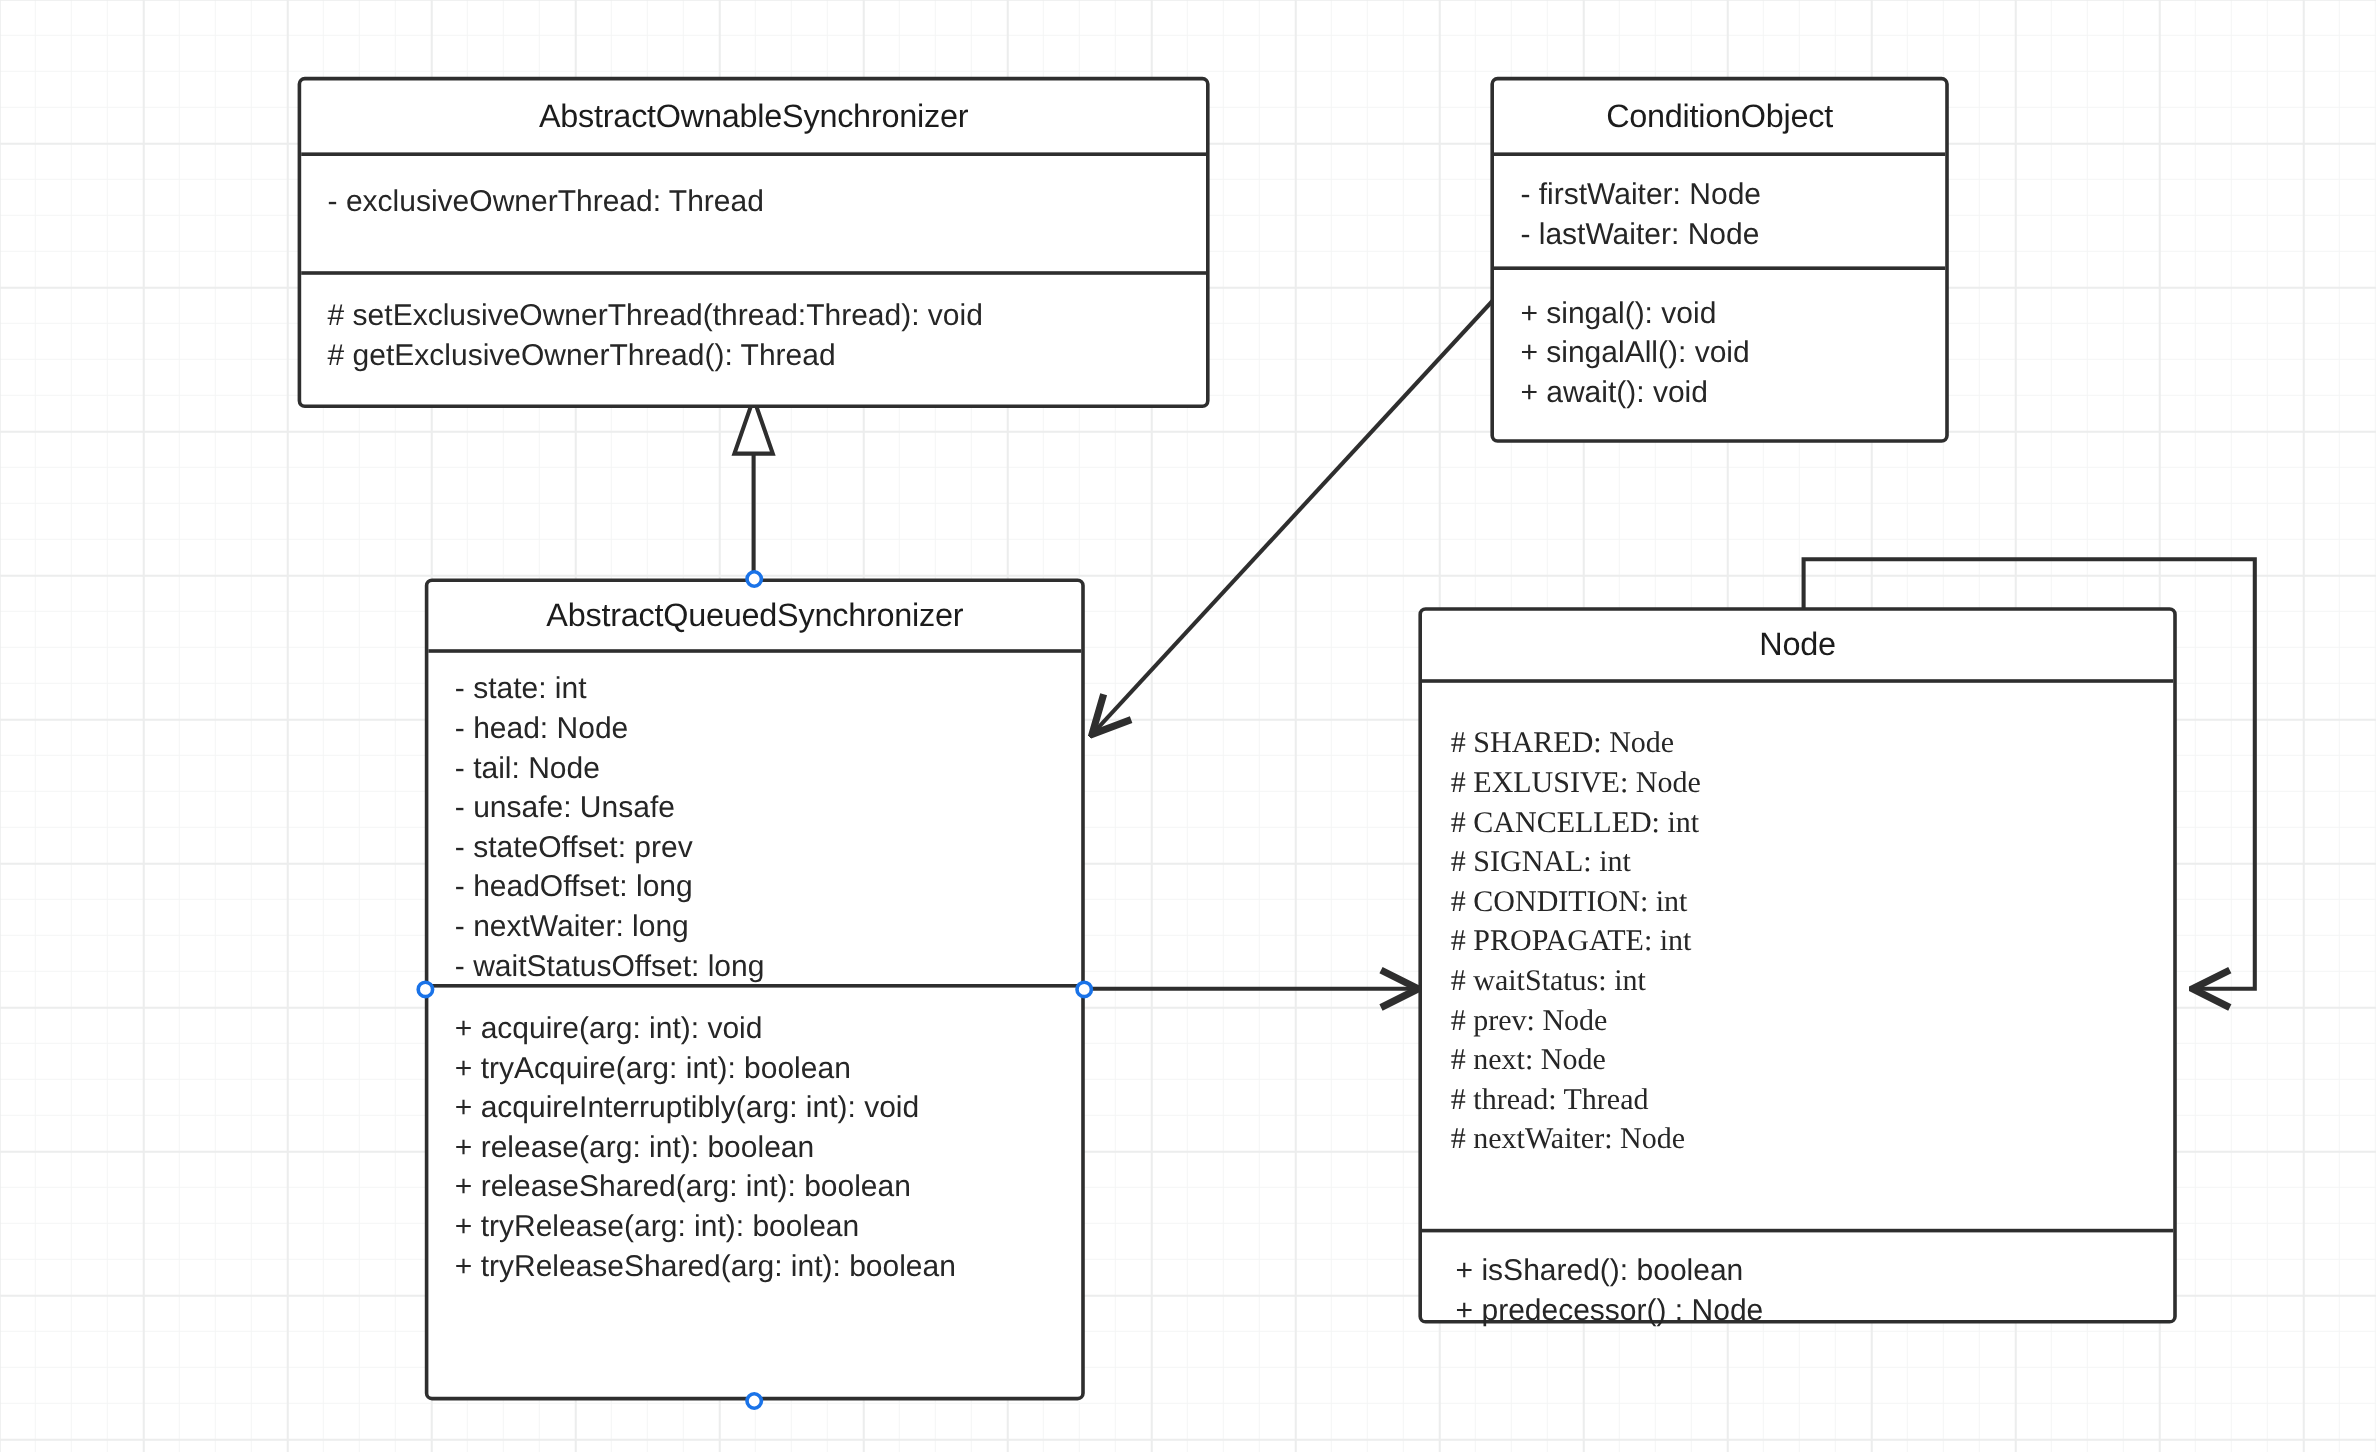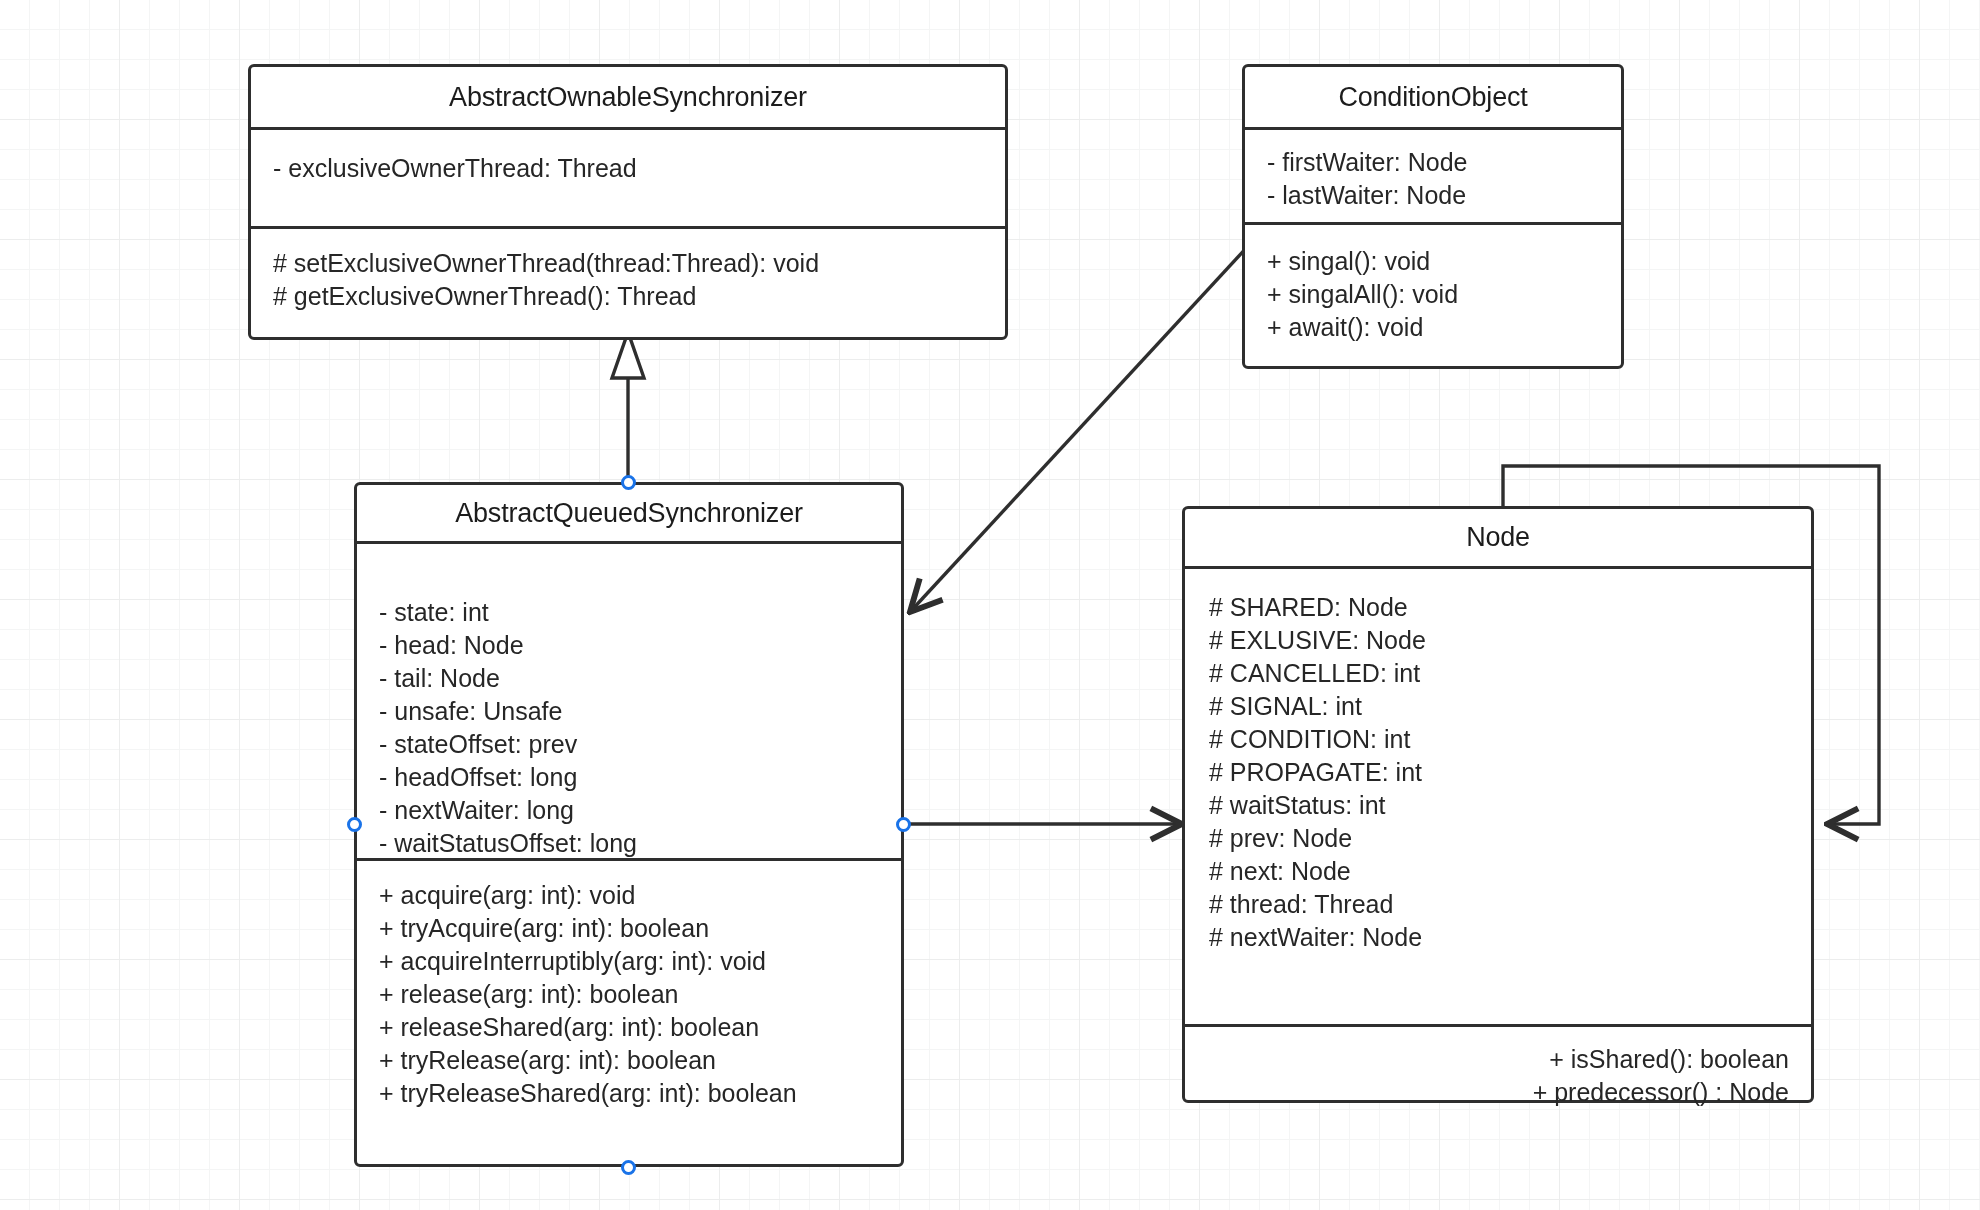--- a/index.html
+++ b/index.html
@@ -134,21 +134,21 @@
     <div class="uml-compartment" style="padding-top:20px;">
       <div class="uml-line">+ singal(): void</div>
       <div class="uml-line">+ singalAll(): void</div>
       <div class="uml-line">+ await(): void</div>
     </div>
   </div>
 
   <div class="uml-class" style="left:354px; top:482px; width:550px; height:685px;">
     <div class="uml-title" style="height:56px; line-height:56px;">AbstractQueuedSynchronizer</div>
     <div class="uml-divider"></div>
-    <div class="uml-compartment" style="height:276px; padding-top:14px;margin-top:38px;">
+    <div class="uml-compartment" style="height:276px; padding-top:14px;">
       <div class="uml-line">- state: int</div>
       <div class="uml-line">- head: Node</div>
       <div class="uml-line">- tail: Node</div>
       <div class="uml-line">- unsafe: Unsafe</div>
       <div class="uml-line">- stateOffset: prev</div>
       <div class="uml-line">- headOffset: long</div>
       <div class="uml-line">- nextWaiter: long</div>
       <div class="uml-line">- waitStatusOffset: long</div>
     </div>
     <div class="uml-divider"></div>
@@ -159,35 +159,35 @@
       <div class="uml-line">+ release(arg: int): boolean</div>
       <div class="uml-line">+ releaseShared(arg: int): boolean</div>
       <div class="uml-line">+ tryRelease(arg: int): boolean</div>
       <div class="uml-line">+ tryReleaseShared(arg: int): boolean</div>
     </div>
   </div>
 
   <div class="uml-class" style="left:1182px; top:506px; width:632px; height:597px;">
     <div class="uml-title" style="height:57px; line-height:57px;">Node</div>
     <div class="uml-divider"></div>
-    <div class="uml-compartment" style="height:455px; padding-top:22px; padding-left:24px;">
+    <div class="uml-compartment" style="height:455px; padding-top:34px; padding-left:24px;font-family:Liberation Serif, serif;">
       <div class="uml-line"># SHARED: Node</div>
       <div class="uml-line"># EXLUSIVE: Node</div>
       <div class="uml-line"># CANCELLED: int</div>
       <div class="uml-line"># SIGNAL: int</div>
       <div class="uml-line"># CONDITION: int</div>
       <div class="uml-line"># PROPAGATE: int</div>
       <div class="uml-line"># waitStatus: int</div>
       <div class="uml-line"># prev: Node</div>
       <div class="uml-line"># next: Node</div>
       <div class="uml-line"># thread: Thread</div>
       <div class="uml-line"># nextWaiter: Node</div>
     </div>
     <div class="uml-divider"></div>
-    <div class="uml-compartment" style="padding-top:16px; padding-left:8px;text-align:right;">
+    <div class="uml-compartment" style="padding-top:16px; padding-left:28px;">
       <div class="uml-line">+ isShared(): boolean</div>
       <div class="uml-line">+ predecessor() : Node</div>
     </div>
   </div>
 
   <div class="handle" style="left:628px;  top:482px;"></div>
   <div class="handle" style="left:354px;  top:824px;"></div>
   <div class="handle" style="left:903px; top:824px;"></div>
   <div class="handle" style="left:628px; top:1167px;"></div>
 

